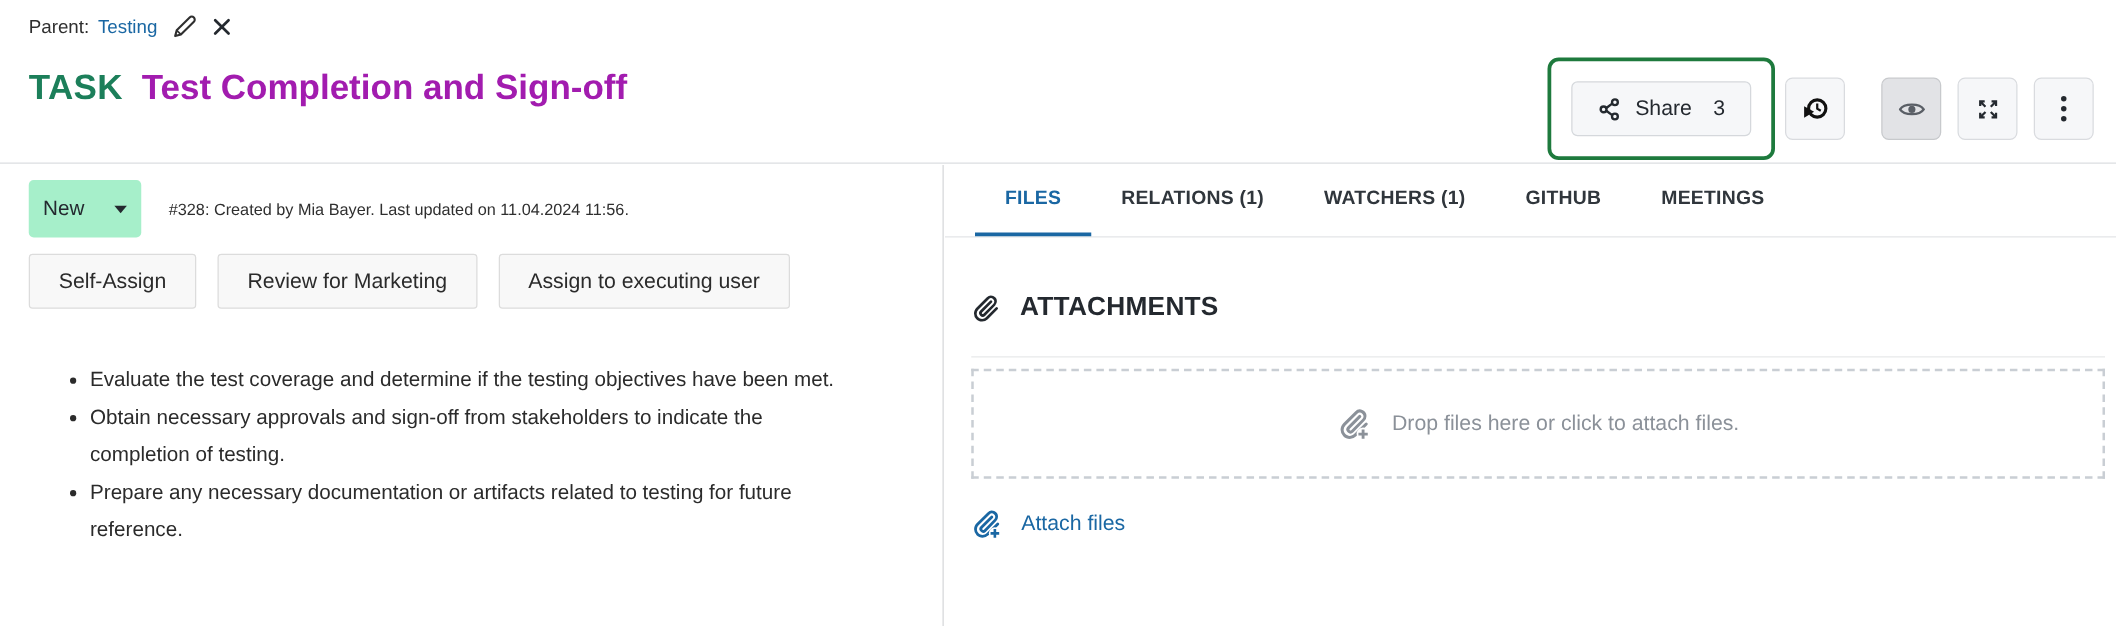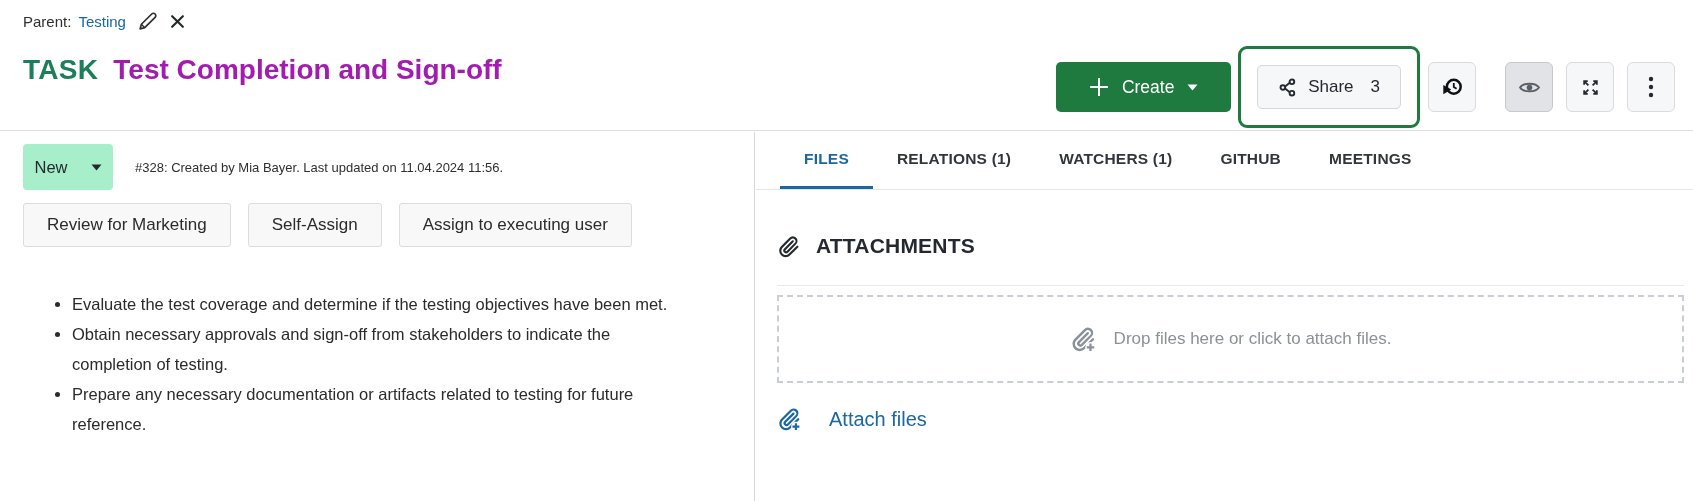--- a/index.html
+++ b/index.html
@@ -50,21 +50,21 @@
   .tabs { display:flex; align-items:stretch; height:58px; padding-left:24px; border-bottom:1px solid #e3e5e8; }
   .tab { padding:0 24px; display:flex; align-items:center; font-size:15.5px; font-weight:700; letter-spacing:.2px;
     color:#30363c; cursor:pointer; border-bottom:3px solid transparent; white-space:nowrap; }
   .tab.active { color:#1a67a3; border-bottom-color:#1a67a3; }
 
   .attachments { padding:0 9px 0 21px; }
   .att-header { margin-top:44px; display:flex; align-items:center; gap:16px; font-size:21px; font-weight:700; color:#24292f; letter-spacing:.2px; }
   .att-divider { margin-top:27px; border-top:1px solid #e8e9ea; }
   .dropzone { margin-top:9px; height:88px; border:2px dashed #c9ced4; display:flex; align-items:center; justify-content:center; gap:18px;
     color:#8b9199; font-size:17px; cursor:pointer; background:#fff; }
-  .attach-row { margin-top:24px; display:flex; align-items:center; gap:28px; color:#1a67a3; font-size:20px; cursor:pointer; width:max-content; }
+  .attach-row { margin-top:24px; display:flex; align-items:center; gap:16px; color:#1a67a3; font-size:17px; cursor:pointer; width:max-content; }
 </style>
 </head>
 <body>
 
 <div class="header">
 
   <div class="parent-row">
     <span>Parent:</span>
     <span class="parent-link">Testing</span>
     <span class="mini-icon-btn">
@@ -83,33 +83,20 @@
       </span>
     </span>
   </div>
 
   <div class="title-row">
     <span class="type-label">TASK</span>
     <span class="title-text">Test Completion and Sign-off</span>
   </div>
 
   <div class="actions">
-    <button class="create-btn">
-      <span>
-        <svg width="20" height="20" viewBox="0 0 18 18">
-            <path d="M9 1v16M1 9h16" stroke="#fff" stroke-width="1.8"></path>
-          </svg>
-      </span>
-      <span>Create</span>
-      <span>
-        <svg width="11" height="7" viewBox="0 0 11 7">
-            <polygon points="0.5,0.5 10.5,0.5 5.5,6.5" fill="#fff"></polygon>
-          </svg>
-      </span>
-    </button>
 
     <div class="share-ring">
       <button class="share-btn">
         <span>
           <svg width="19" height="19" viewBox="0 0 18 18">
             <circle cx="13.2" cy="3.6" r="2.2" fill="none" stroke="#24292f" stroke-width="1.8"></circle>
             <circle cx="4.6" cy="9" r="2.2" fill="none" stroke="#24292f" stroke-width="1.8"></circle>
             <circle cx="13.2" cy="14.4" r="2.2" fill="none" stroke="#24292f" stroke-width="1.8"></circle>
             <path d="M6.7 8l4.4-3.4M6.7 10l4.4 3.4" stroke="#24292f" stroke-width="1.8"></path>
           </svg>
@@ -169,22 +156,22 @@
       <span>
         <svg width="11" height="7" viewBox="0 0 11 7">
             <polygon points="0.5,0.5 10.5,0.5 5.5,6.5" fill="#24292f"></polygon>
           </svg>
       </span>
     </button>
     <span class="meta-text">#328: Created by Mia Bayer. Last updated on 11.04.2024 11:56.</span>
   </div>
 
   <div class="workflow-row">
+    <button class="wf-btn">Self-Assign</button>
     <button class="wf-btn">Review for Marketing</button>
-    <button class="wf-btn">Self-Assign</button>
     <button class="wf-btn">Assign to executing user</button>
   </div>
 
   <ul class="desc-list">
     <li>Evaluate the test coverage and determine if the testing objectives have been met.</li>
     <li>Obtain necessary approvals and sign-off from stakeholders to indicate the completion of testing.</li>
     <li>Prepare any necessary documentation or artifacts related to testing for future reference.</li>
   </ul>
 </div>
 

